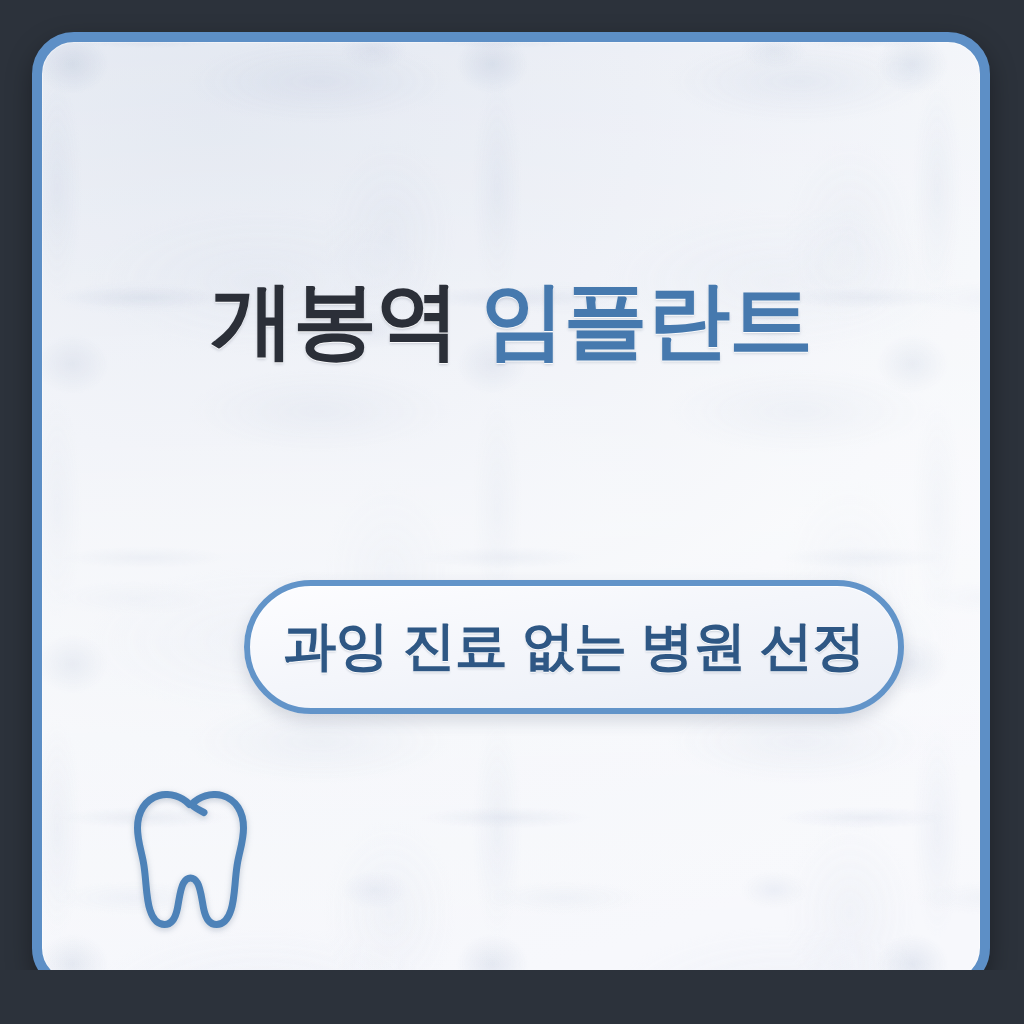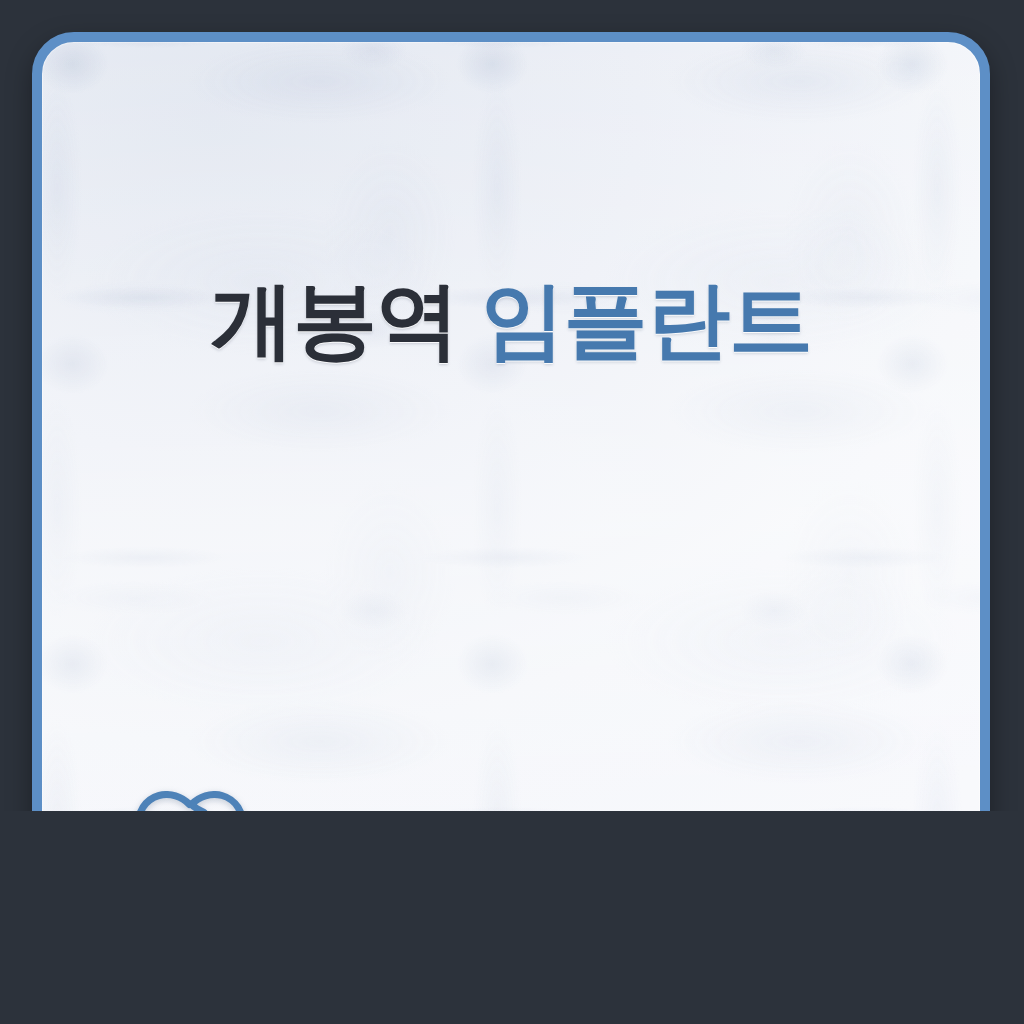--- a/index.html
+++ b/index.html
@@ -12,21 +12,21 @@
     width: 1024px;
     height: 1024px;
     overflow: hidden;
     font-family: "Liberation Sans", "DejaVu Sans", sans-serif;
     -webkit-font-smoothing: antialiased;
   }
 
   .poster {
     position: relative;
     width: 1024px;
-    height: 811px;
+    height: 970px;
     background: #2c323b;
     overflow: hidden;
   }
 
   
   .card {
     position: absolute;
     left: 32px;
     top: 32px;
     width: 958px;
@@ -160,20 +160,23 @@
 
 <div class="poster">
 
   <div class="card">
     <div class="card-inner">
 
       <h1 class="headline">
         <span class="line"><span class="t-dark">개봉역</span><span class="t-dark"> </span><span class="t-blue">임플란트</span></span>
       </h1>
 
+      <div class="pill">
+        <span class="pill-label">과잉 진료 없는 병원 선정</span>
+      </div>
 
       <div class="tooth">
         <svg viewBox="0 0 118 140" xmlns="http://www.w3.org/2000/svg" fill="none" stroke="#4d82b8" stroke-width="7" stroke-linecap="round" stroke-linejoin="round">
           <path d="M59.5 14.5
                    C 52 6.5, 40 2.5, 29 5.5
                    C 15 9.5, 7.5 22, 7.5 38
                    C 7.5 52, 12 62, 14 76
                    C 16.5 93, 16 108, 20 120
                    C 23 129.5, 28 134.5, 34.5 134.5
                    C 41.5 134.5, 45.5 128.5, 47.5 118

